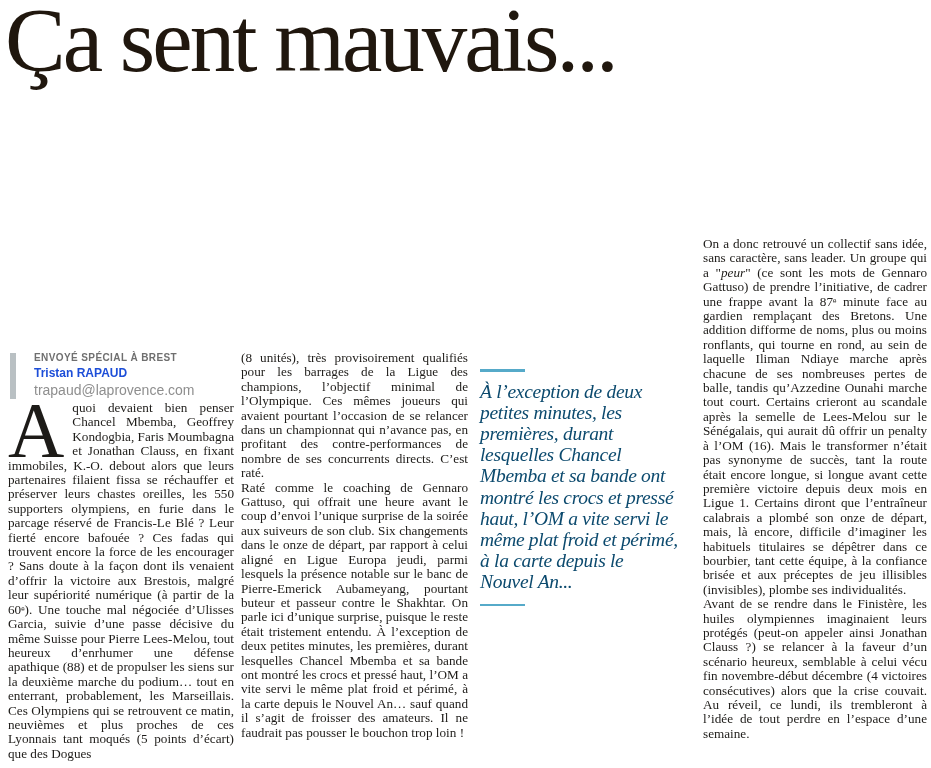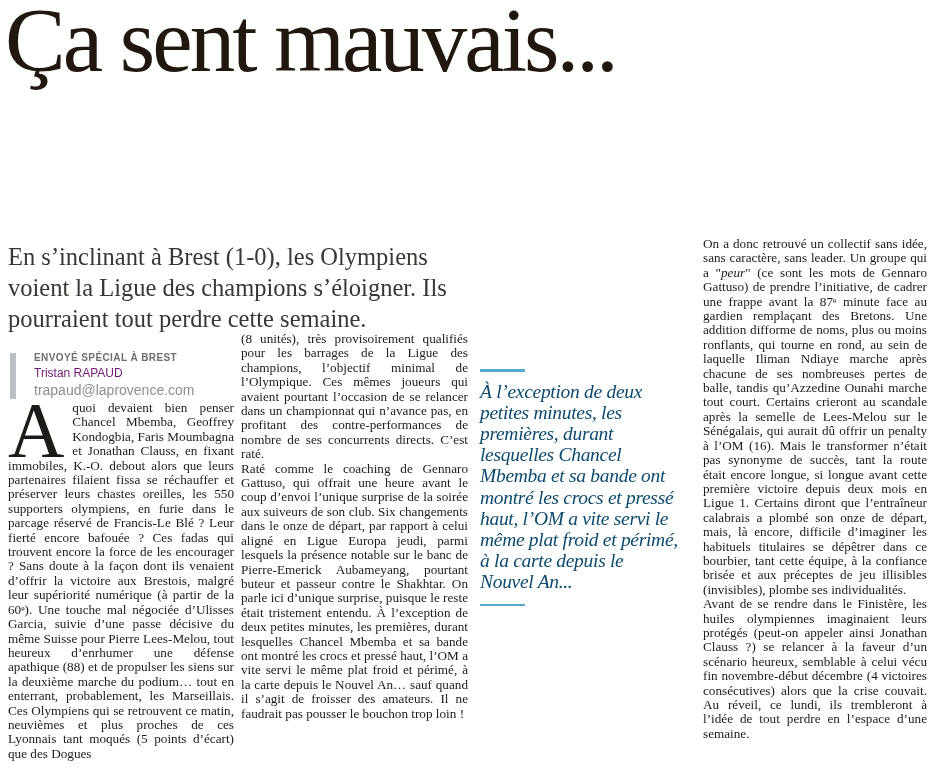--- a/index.html
+++ b/index.html
@@ -17,29 +17,29 @@
   
   .standfirst {
     position:absolute; left:8px; top:241px; width:474px;
     font-size:24.5px; line-height:31px; color:#393734;
   }
   
   .byline { position:absolute; left:10px; top:352px; width:220px; }
   .byline-bar { position:absolute; left:0; top:1px; width:6px; height:46px; background:#b9c0c3; }
   .byline-text { margin-left:24px; font-family:"Liberation Sans", sans-serif; }
   .byline-kicker { font-size:10px; font-weight:bold; color:#6f6f6f; letter-spacing:0.4px; }
-  .byline-author { font-size:12px; font-weight:normal; color:#701a75; margin-top:3px; }
+  .byline-author { font-size:12px; font-weight:bold; color:#1d4ed8; margin-top:3px; }
   .byline-email { font-size:14px; color:#8e8e8e; margin-top:2px; }
   
   .col {
     position:absolute; font-size:13.2px; line-height:14.4px;
     text-align:justify; color:#1d1b18; overflow:hidden; hyphens:auto;
   }
   .col1 { left:8px;   top:401px; width:226px; height:367px; }
-  .col2 { left:241px; top:332px; width:227px; height:417px; }
+  .col2 { left:241px; top:351px; width:227px; height:417px; }
   .col3 { left:703px; top:237px; width:224px; height:531px; }
   .body-para { margin:0; }
   .body-para em { }
   .dropcap {
     float:left; font-size:78px; line-height:58px; height:57px;
     margin:0 8px 0 0; color:#1d1b18;
   }
   
   .pullquote { position:absolute; left:480px; top:369px; width:198px; }
   .pq-rule { width:45px; height:2.5px; background:#56aac9; }
@@ -52,21 +52,20 @@
 </style>
 </head>
 <body>
 
 <div class="page">
 
   <h1 class="headline">
     <div class="hl-line">Ça sent mauvais...</div>
   </h1>
 
-  <div class="standfirst">En s’inclinant à Brest (1-0), les Olympiens voient la Ligue des champions s’éloigner. Ils pourraient tout perdre cette semaine.</div>
 
   <div class="byline">
     <div class="byline-bar"></div>
     <div class="byline-text">
       <div class="byline-kicker">ENVOYÉ SPÉCIAL À BREST</div>
       <div class="byline-author">Tristan RAPAUD</div>
       <div class="byline-email">trapaud@laprovence.com</div>
     </div>
   </div>
 

